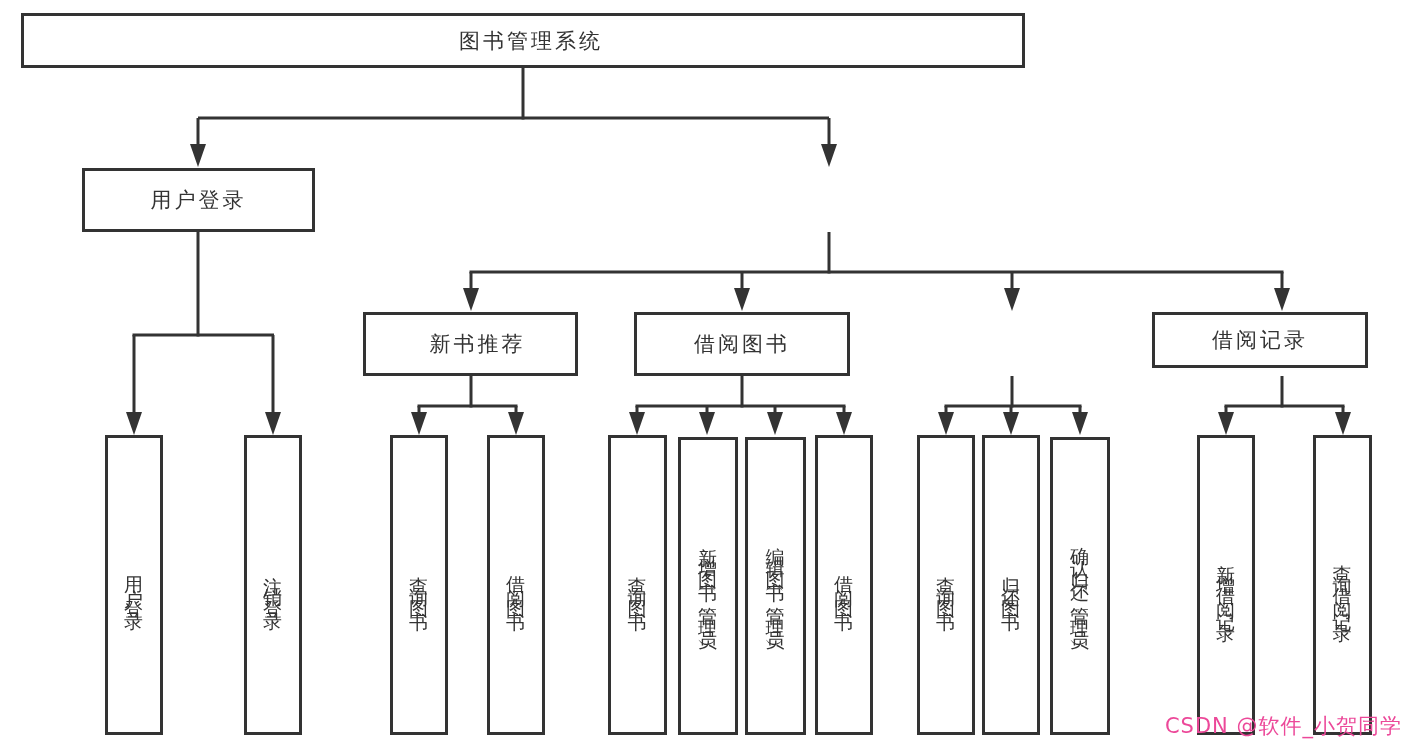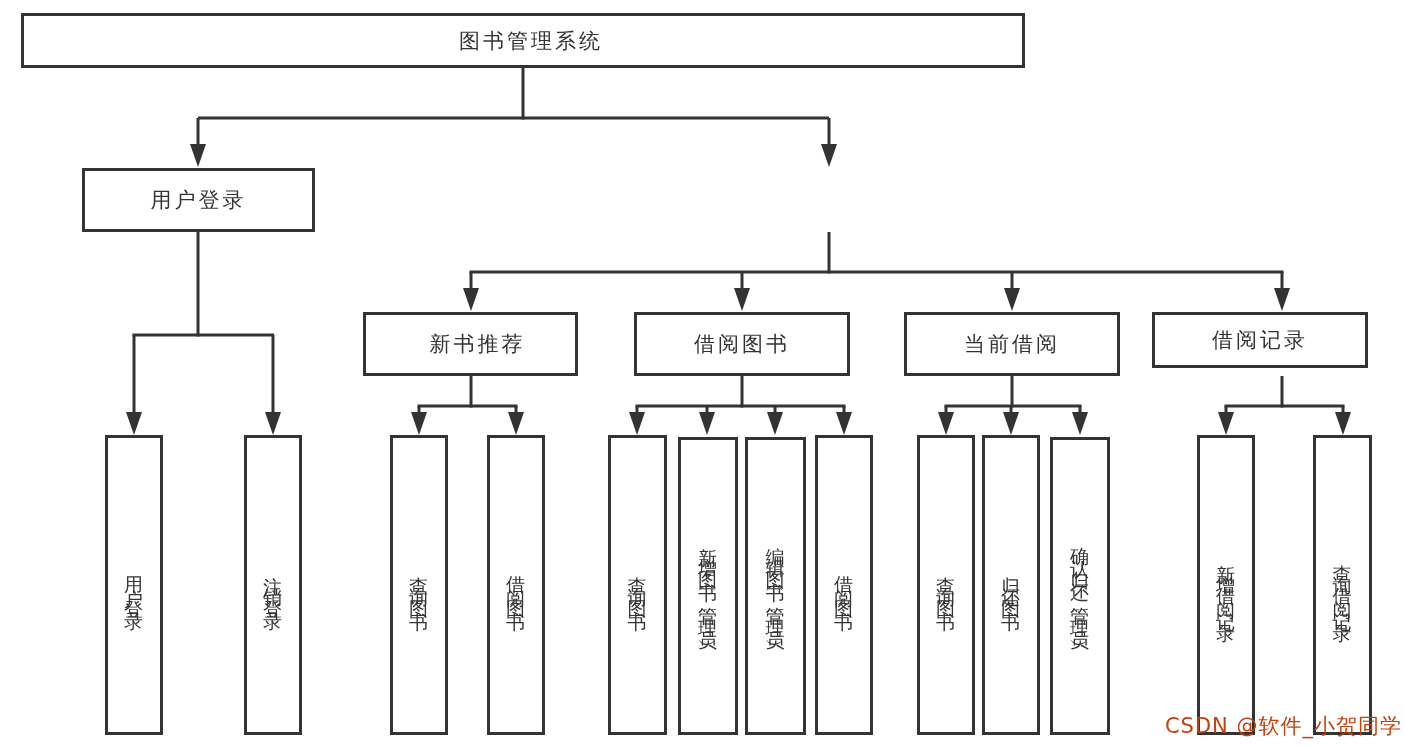--- a/index.html
+++ b/index.html
@@ -43,21 +43,21 @@
     line-height: 1;
     letter-spacing: 12px;
     color: #333333;
     white-space: nowrap;
   }
   .watermark {
     position: absolute;
     right: 3px;
     bottom: 7px;
     font-size: 21px;
-    color: #c2410c;
+    color: #ec4899;
     letter-spacing: 1px;
     white-space: nowrap;
     z-index: 5;
   }
 </style>
 </head>
 <body>
 
 <div class="canvas">
 
@@ -130,23 +130,20 @@
   <div class="node" style="left:82px; top:168px; width:233px; height:64px;">
     <span class="htext">用户登录</span>
   </div>
 
   <div class="node" style="left:363px; top:312px; width:215px; height:64px;padding-left:14px;">
     <span class="htext">新书推荐</span>
   </div>
   <div class="node" style="left:634px; top:312px; width:216px; height:64px;">
     <span class="htext">借阅图书</span>
   </div>
-  <div class="node" style="left:904px; top:312px; width:216px; height:64px;">
-    <span class="htext">当前借阅</span>
-  </div>
   <div class="node" style="left:1152px; top:312px; width:216px; height:56px;">
     <span class="htext">借阅记录</span>
   </div>
 
   <div class="node" style="left:105px; top:435px; width:58px; height:300px;">
     <span class="vtext">用户登录</span>
   </div>
   <div class="node" style="left:244px; top:435px; width:58px; height:300px;">
     <span class="vtext">注销登录</span>
   </div>

